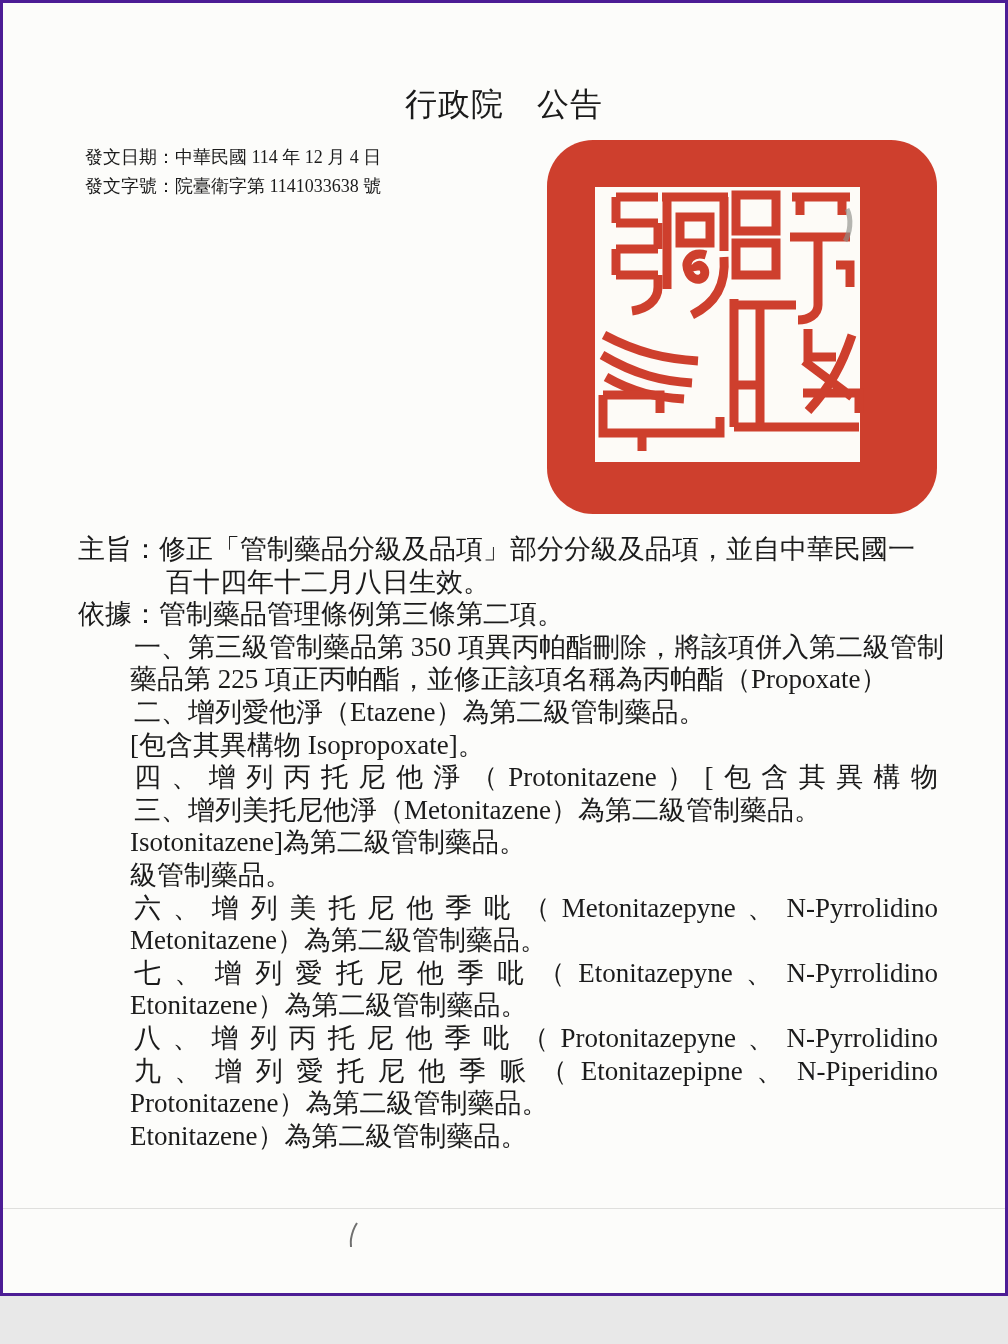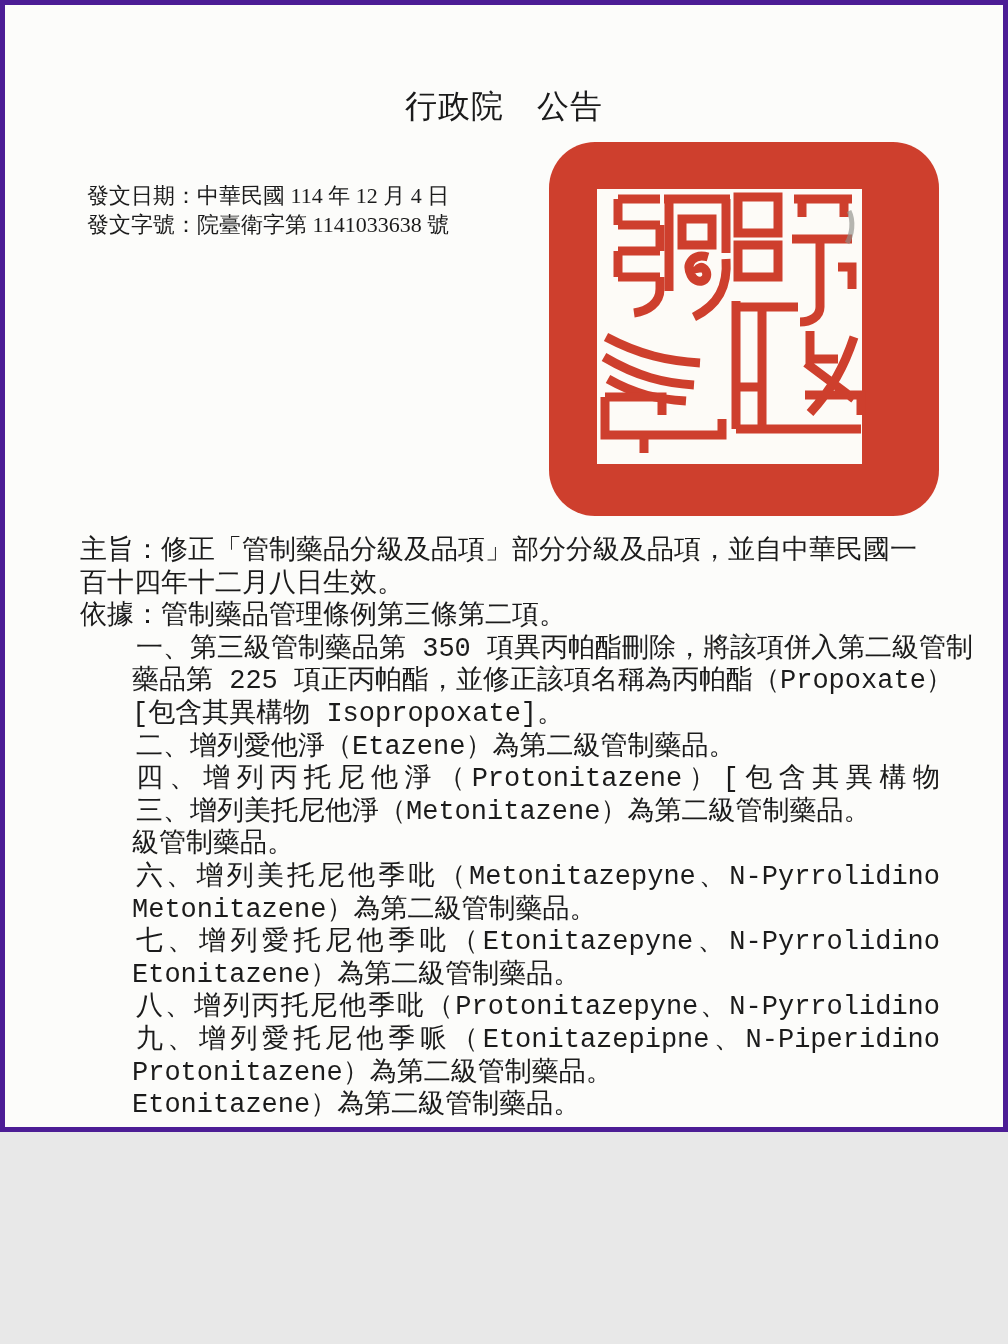--- a/index.html
+++ b/index.html
@@ -1,47 +1,47 @@
 <!DOCTYPE html>
 <html><head>
 <meta charset="utf-8">
 <style>
   html,body{margin:0;padding:0;background:#e8e8e8;}
   .page{
     position:relative;
-    width:1008px;height:1132px;
+    width:1008px;height:1296px;
     margin:0 auto;
     background:#fcfcfa;
-    border:5px solid #4c1d95;
+    border:3px solid #4c1d95;
     box-sizing:border-box;
     overflow:hidden;
     font-family:"Liberation Serif","DejaVu Serif",serif;
     color:#1b1b1b;
   }
   .doc-title{
     position:absolute;top:80px;left:0;width:100%;
     text-align:center;font-size:32px;letter-spacing:1px;
     white-space:pre;
   }
   .meta{
-    position:absolute;left:82px;top:176px;
-    font-size:22px;line-height:29px;
+    position:absolute;left:82px;top:140px;
+    font-size:18px;line-height:29px;
   }
   .meta-row{white-space:nowrap;}
   .seal{
     position:absolute;left:543px;top:136px;width:392px;height:376px;
   }
   .seal svg{display:block;width:100%;height:100%;}
   .body-text{
     position:absolute;left:75px;top:530px;width:860px;
     font-size:27px;line-height:32.6px;
   }
-  .line{white-space:nowrap;font-family:Liberation Mono, monospace;}
+  .line{white-space:nowrap;}
   .line.label{margin-left:0;}
-  .line.label-cont{}
+  .line.label-cont{margin-left:88px;}
   .line.item{margin-left:56px;}
   .line.item-cont{margin-left:52px;}
   .line.justify{
     white-space:normal;
     text-align:justify;
     text-align-last:justify;
     text-justify:inter-character;
   }
   .scan-band{
     position:absolute;left:0;top:1205px;width:100%;height:1px;
@@ -91,24 +91,25 @@
       <path d="M301 70 c5 10 3 24 -2 32" stroke="#8f8f8a" stroke-width="5" fill="none" opacity="0.65"></path>
     </svg>
   </div>
 
   <div class="body-text">
       <div class="line label">主旨：修正「管制藥品分級及品項」部分分級及品項，並自中華民國一</div>
       <div class="line label-cont">百十四年十二月八日生效。</div>
       <div class="line label">依據：管制藥品管理條例第三條第二項。</div>
       <div class="line item">一、第三級管制藥品第 350 項異丙帕酯刪除，將該項併入第二級管制</div>
       <div class="line item-cont">藥品第 225 項正丙帕酯，並修正該項名稱為丙帕酯（Propoxate）</div>
+      <div class="line item">二、增列愛他淨（Etazene）為第二級管制藥品。</div>
       <div class="line item-cont">[包含其異構物 Isopropoxate]。</div>
-      <div class="line item">二、增列愛他淨（Etazene）為第二級管制藥品。</div>
       <div class="line item justify">四、增列丙托尼他淨（Protonitazene）[包含其異構物</div>
       <div class="line item">三、增列美托尼他淨（Metonitazene）為第二級管制藥品。</div>
+      <div class="line item-cont">Isotonitazene]為第二級管制藥品。</div>
       <div class="line item-cont">級管制藥品。</div>
       <div class="line item justify">六、增列美托尼他季吡（Metonitazepyne、N-Pyrrolidino</div>
       <div class="line item-cont">Metonitazene）為第二級管制藥品。</div>
       <div class="line item justify">七、增列愛托尼他季吡（Etonitazepyne、N-Pyrrolidino</div>
       <div class="line item-cont">Etonitazene）為第二級管制藥品。</div>
       <div class="line item justify">八、增列丙托尼他季吡（Protonitazepyne、N-Pyrrolidino</div>
       <div class="line item justify">九、增列愛托尼他季哌（Etonitazepipne、N-Piperidino</div>
       <div class="line item-cont">Protonitazene）為第二級管制藥品。</div>
       <div class="line item-cont">Etonitazene）為第二級管制藥品。</div>
     </div>

